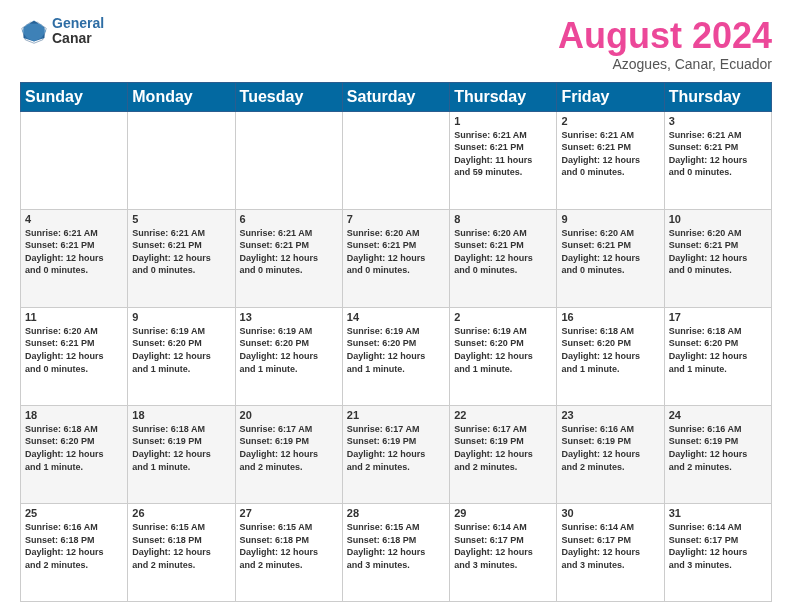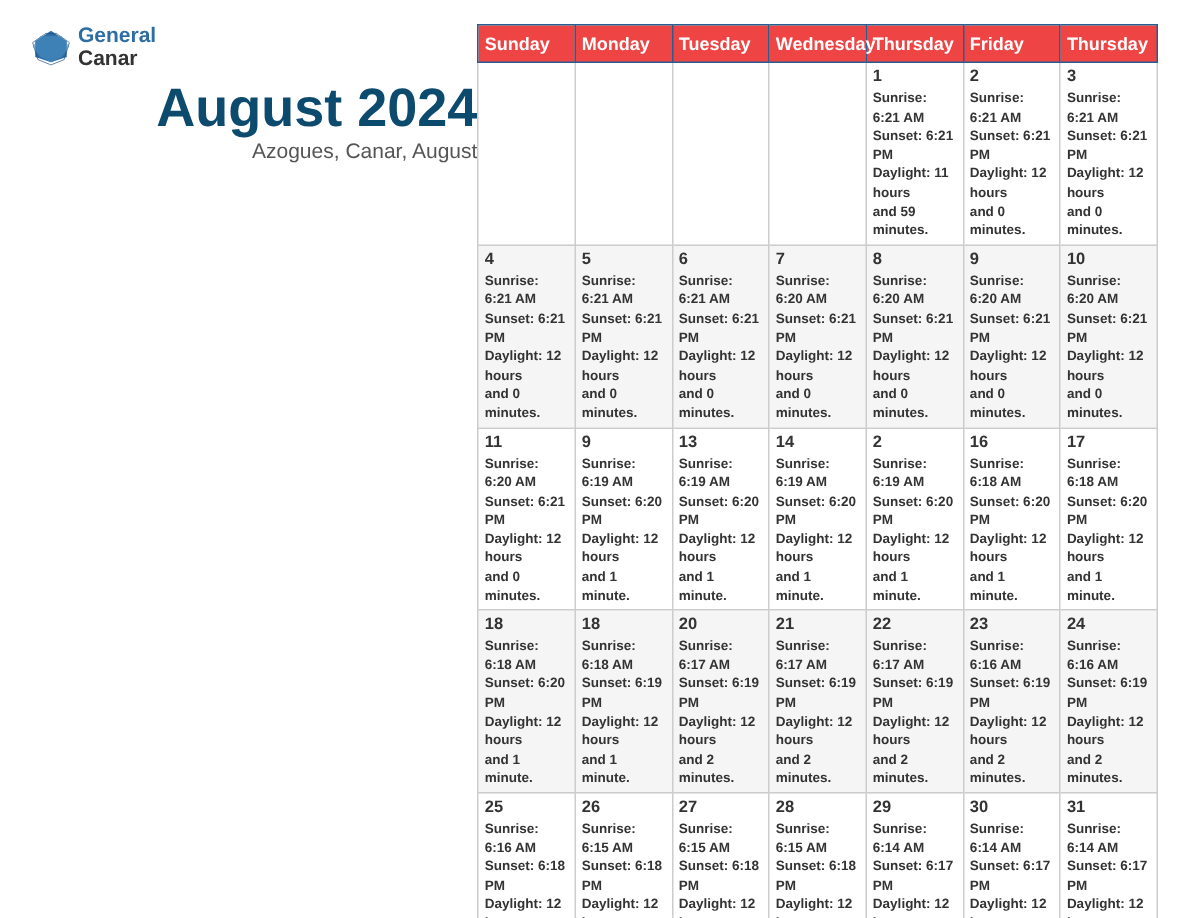--- a/index.html
+++ b/index.html
@@ -8,20 +8,21 @@
       background: #fff;
       width: 792px;
       height: 612px;
       overflow: hidden;
     }
     .page {
       width: 792px;
       height: 612px;
       padding: 16px 20px 10px 20px;
       display: flex;
+      flex-direction: column;
     }
     .header {
       display: flex;
       justify-content: space-between;
       align-items: flex-start;
       margin-bottom: 10px;
     }
     .logo {
       display: flex;
       align-items: center;
@@ -39,39 +40,38 @@
     .logo-icon {
       width: 28px;
       height: 28px;
     }
     .title-block {
       text-align: right;
     }
     .main-title {
       font-size: 36px;
       font-weight: bold;
-      color: #0c4a6e;
+      color: #ec4899;
       line-height: 1.1;
-      margin-top: 36px;
     }
     .subtitle {
       font-size: 14px;
       color: #555;
     }
     .calendar {
       flex: 1;
       border: 1px solid #ccc;
       border-collapse: collapse;
       width: 100%;
       table-layout: fixed;
     }
     .calendar th {
-      background-color: #ef4444;
+      background-color: #0369a1;
       color: #fff;
-      font-size: 12px;
+      font-size: 16px;
       font-weight: bold;
       padding: 5px 4px;
       text-align: left;
       border: 1px solid #2a5d8f;
     }
     .calendar td {
       border: 1px solid #ccc;
       vertical-align: top;
       padding: 3px 4px;
       font-size: 9.5px;
@@ -109,31 +109,31 @@
         <polygon points="20,6 30,13 26,26 16,30 6,26 2,13 12,6" fill="none" stroke="#1a4a7a" stroke-width="0.5"></polygon>
         <polygon points="24,8 30,16 24,24 16,28 8,24 2,16 8,8" fill="#4a8fc4" opacity="0.6"></polygon>
       </svg>
       <div class="logo-text">
         <div><span style="color: rgb(46, 109, 164);">General</span></div>
         <div>Canar</div>
       </div>
     </div>
     <div class="title-block">
       <div class="main-title">August 2024</div>
-      <div class="subtitle">Azogues, Canar, August</div>
+      <div class="subtitle">Azogues, Canar, Ecuador</div>
     </div>
   </div>
 
   <table class="calendar">
     <thead>
       <tr>
       <th>Sunday</th>
           <th>Monday</th>
           <th>Tuesday</th>
-          <th>Wednesday</th>
+          <th>Saturday</th>
           <th>Thursday</th>
           <th>Friday</th>
           <th>Thursday</th>
         </tr>
     </thead>
     <tbody id="calendar-body">
     <tr>
           <td class="empty"></td>
           <td class="empty"></td>
           <td class="empty"></td>

